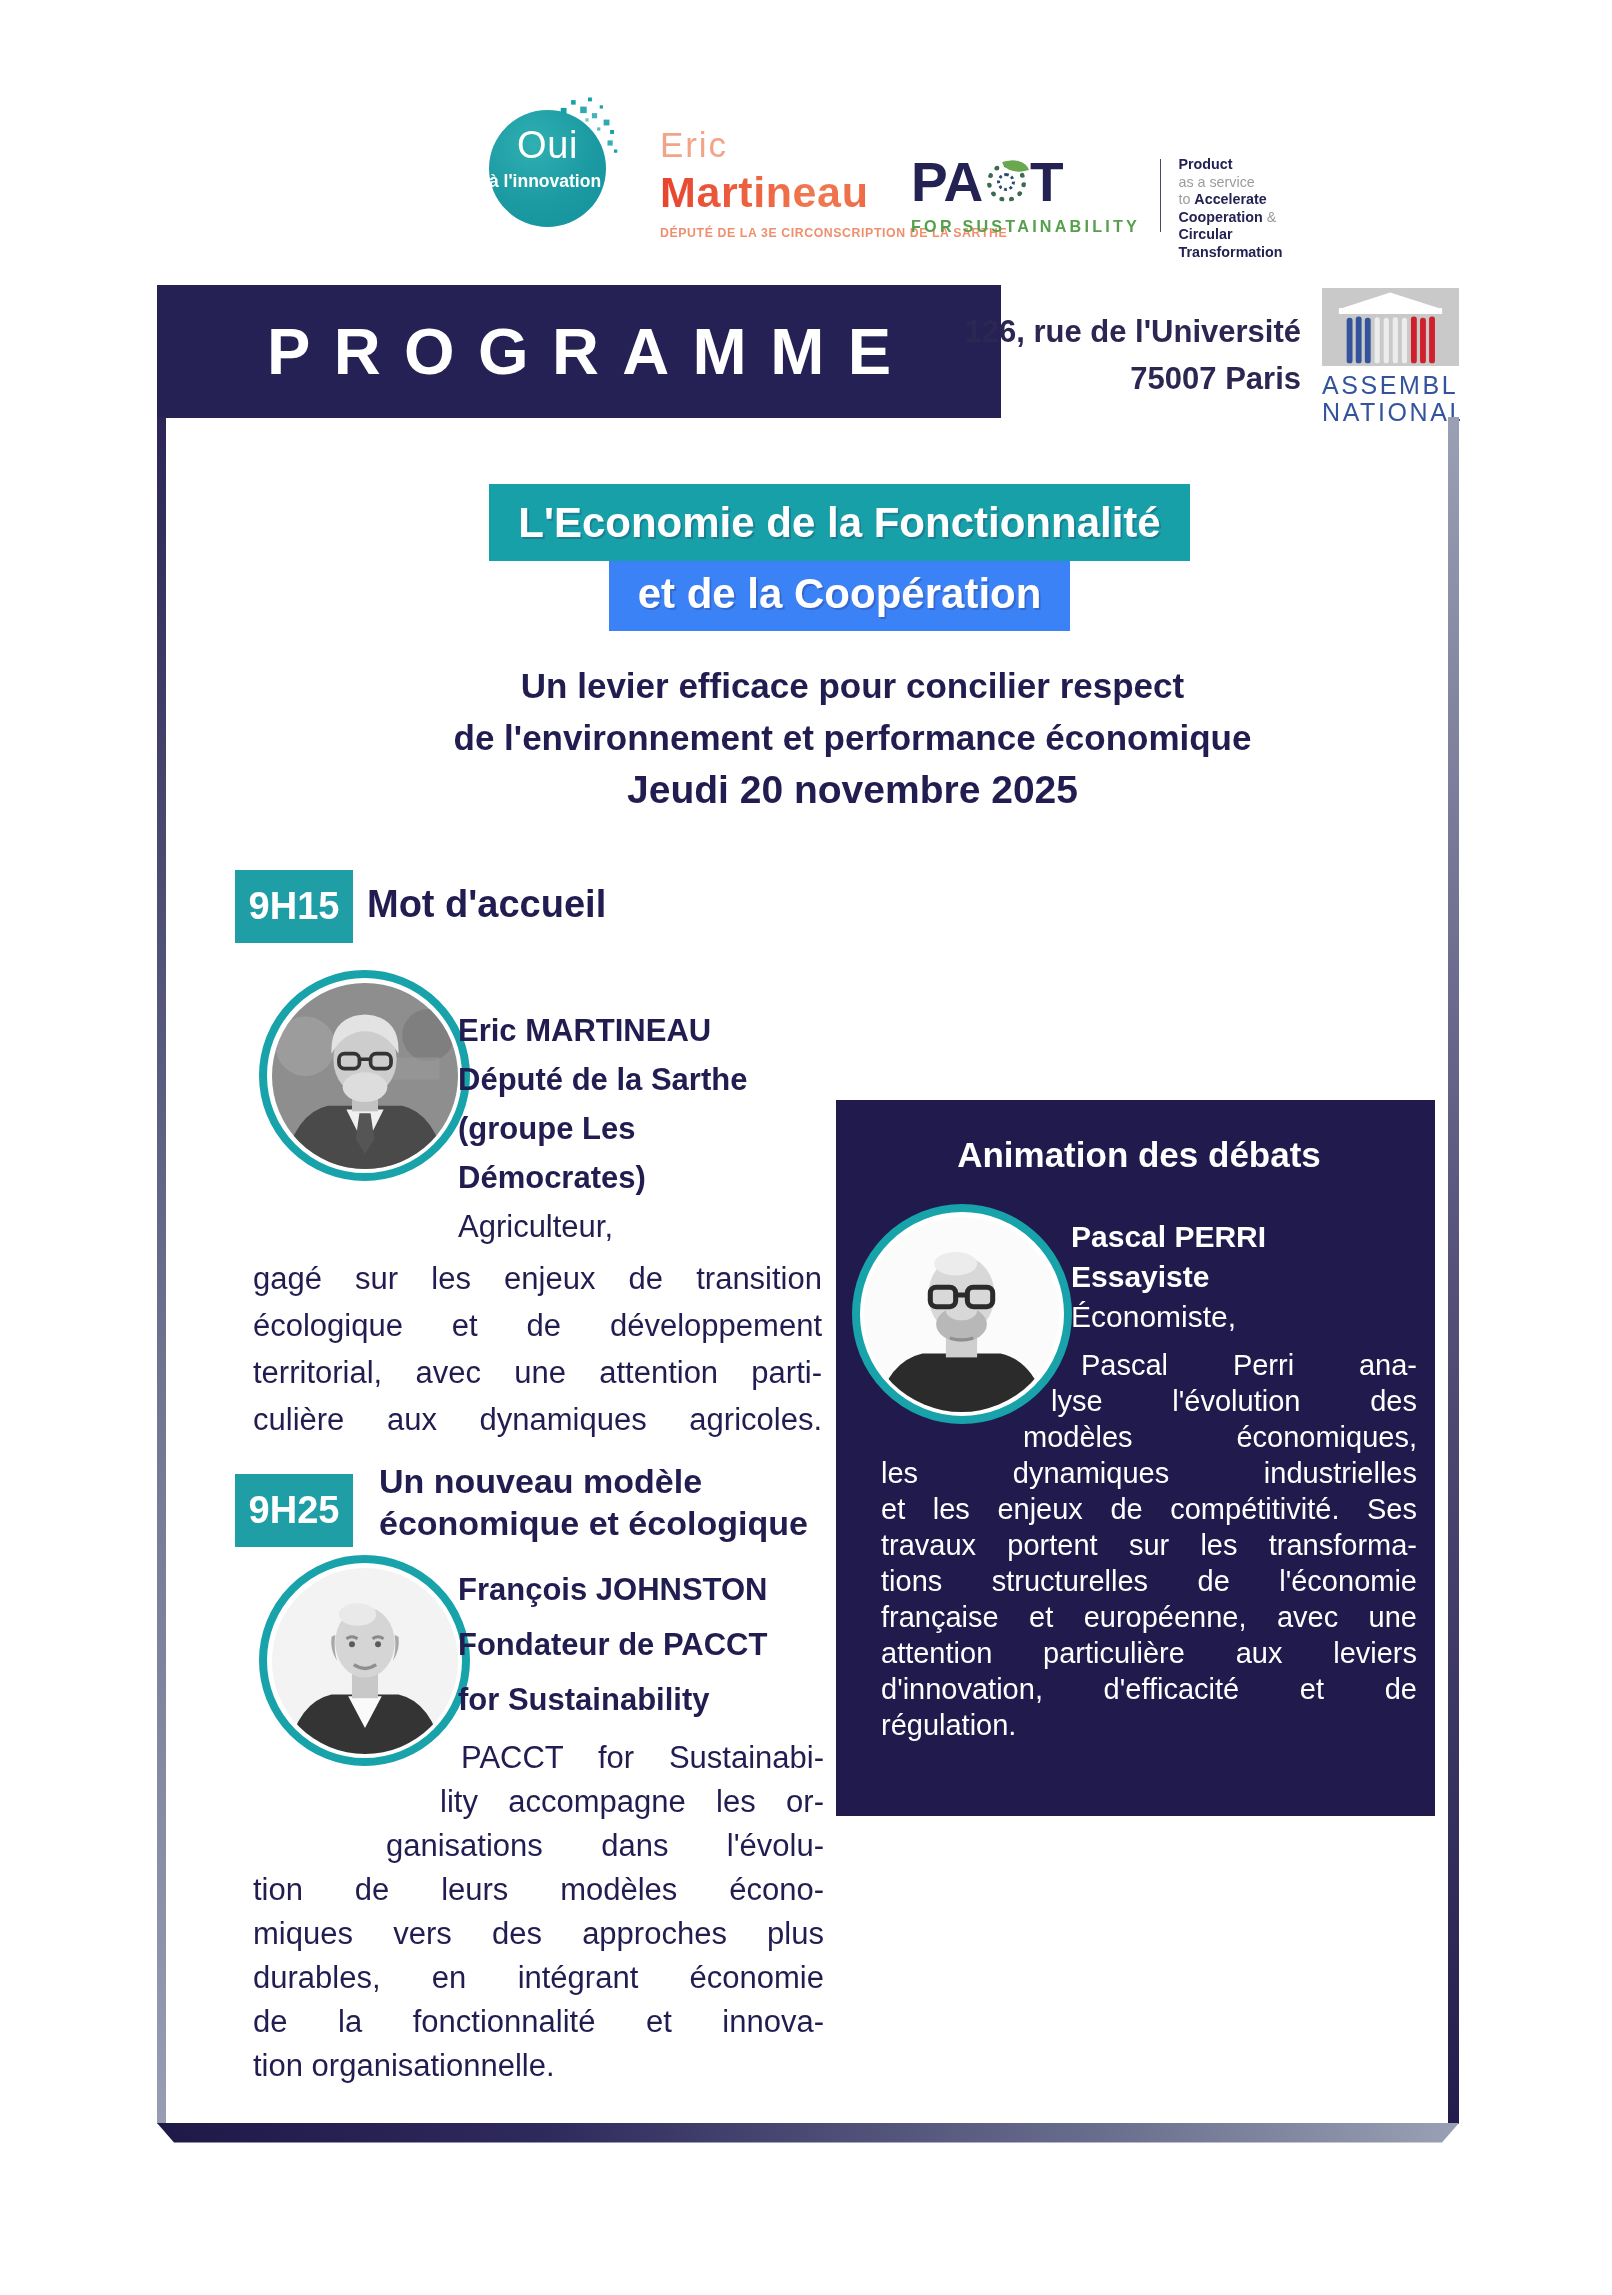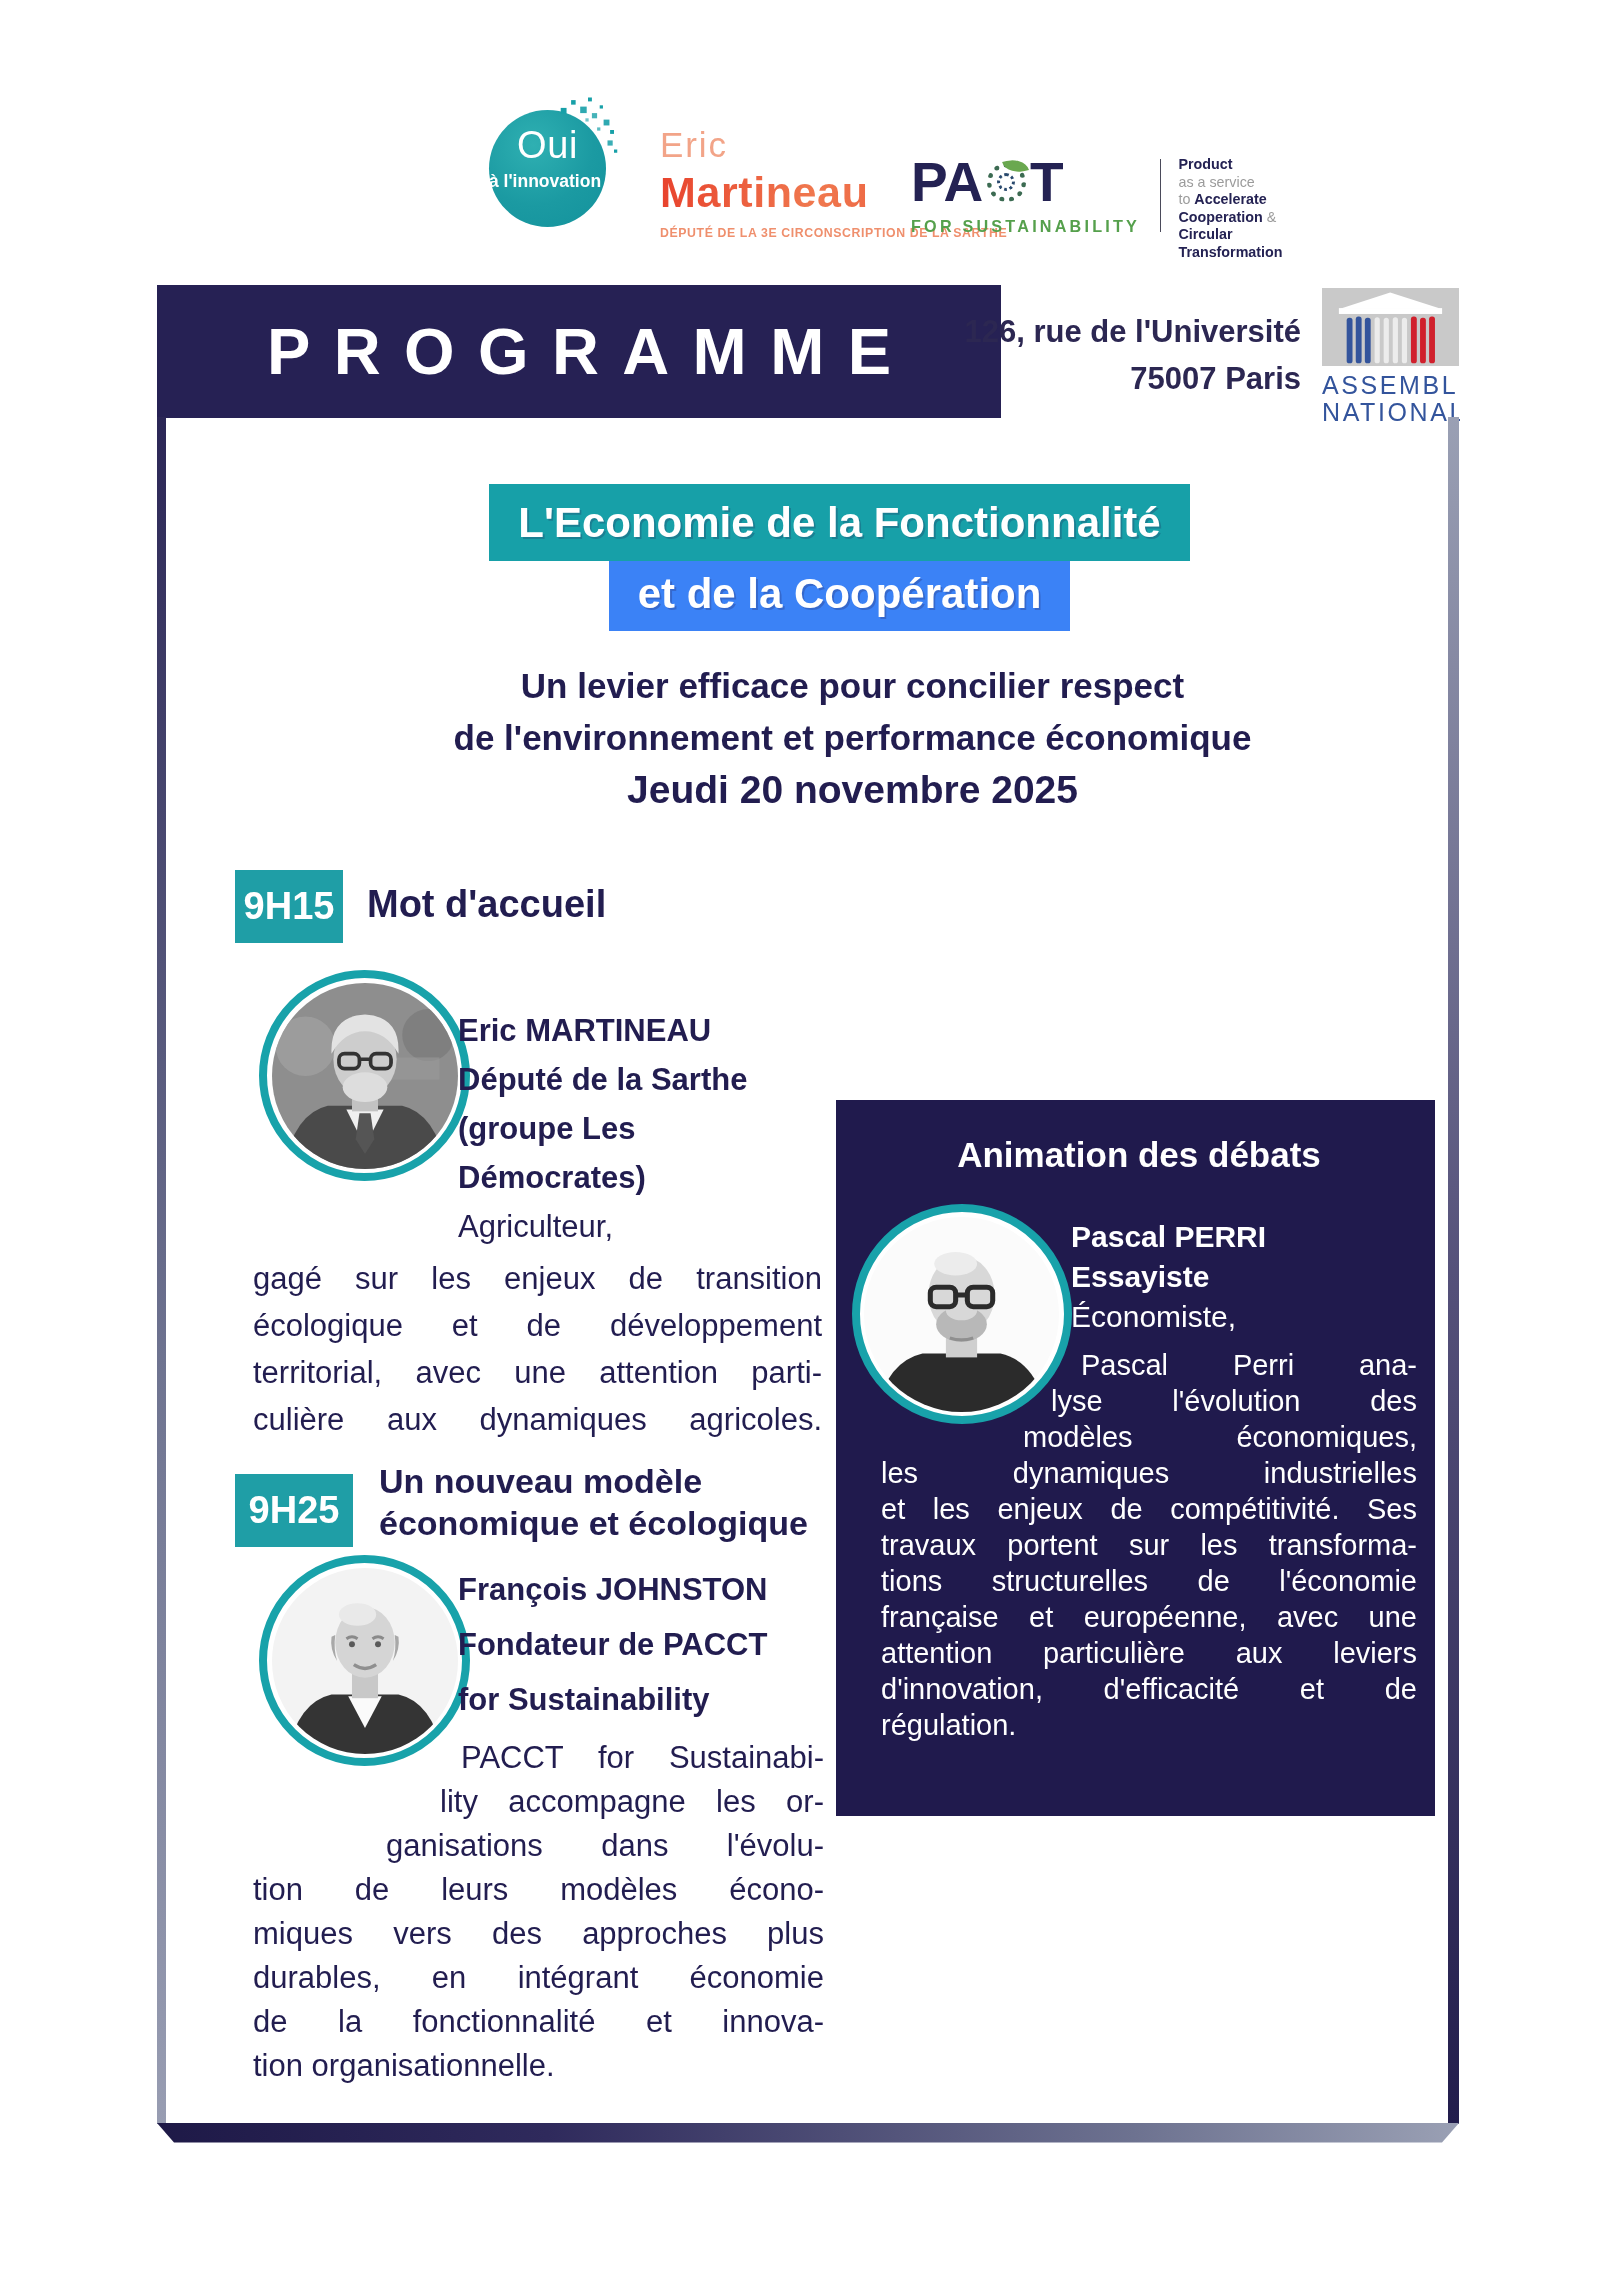--- a/index.html
+++ b/index.html
@@ -68,21 +68,21 @@
     padding:13px 29px; line-height:51px; text-shadow:1.9px 1.9px 0 rgba(34,29,80,0.25); }
   .banner-line2 { margin-top:0; display:block; }
   .banner-line2 > span { display:inline-block; background:#3b82f6; padding:10.4px 29px 14.3px; color:#fff;
     font-size:42px; font-weight:700; line-height:45px; text-shadow:1.9px 1.9px 0 rgba(34,29,80,0.25); }
   .subtitle { top:660px; font-size:35px; font-weight:600; line-height:52px; color:#221d50; padding-left:26px; }
   .date { top:768px; font-size:39px; font-weight:700; color:#221d50; padding-left:26px; }
 
   
   .badge { background:#1f9ea6; color:#ffffff; font-weight:700; font-size:38px;
     display:flex; align-items:center; justify-content:center; }
-  .badge1 { left:235px; top:870px; width:108px; height:73px; }
+  .badge1 { left:235px; top:870px; width:118px; height:73px; }
   .badge2 { left:235px; top:1474px; width:118px; height:73px; }
   .head1 { left:367px; top:883px; font-size:38px; font-weight:700; }
   .head2 { left:367px; top:1460px; font-size:34px; font-weight:700; line-height:42px;margin-left:12px; }
 
   
   .avatar { border-radius:50%; border:8.4px solid #18a2aa; background:#ffffff; padding:4.5px; }
   .avatar-eric     { left:259px;  top:970px; width:211px; height:211px; }
   .avatar-francois { left:259px;  top:1555px; width:211px; height:211px; }
   .avatar-pascal   { width:220px; height:220px; }
   .photo { width:100%; height:100%; border-radius:50%; overflow:hidden; }

